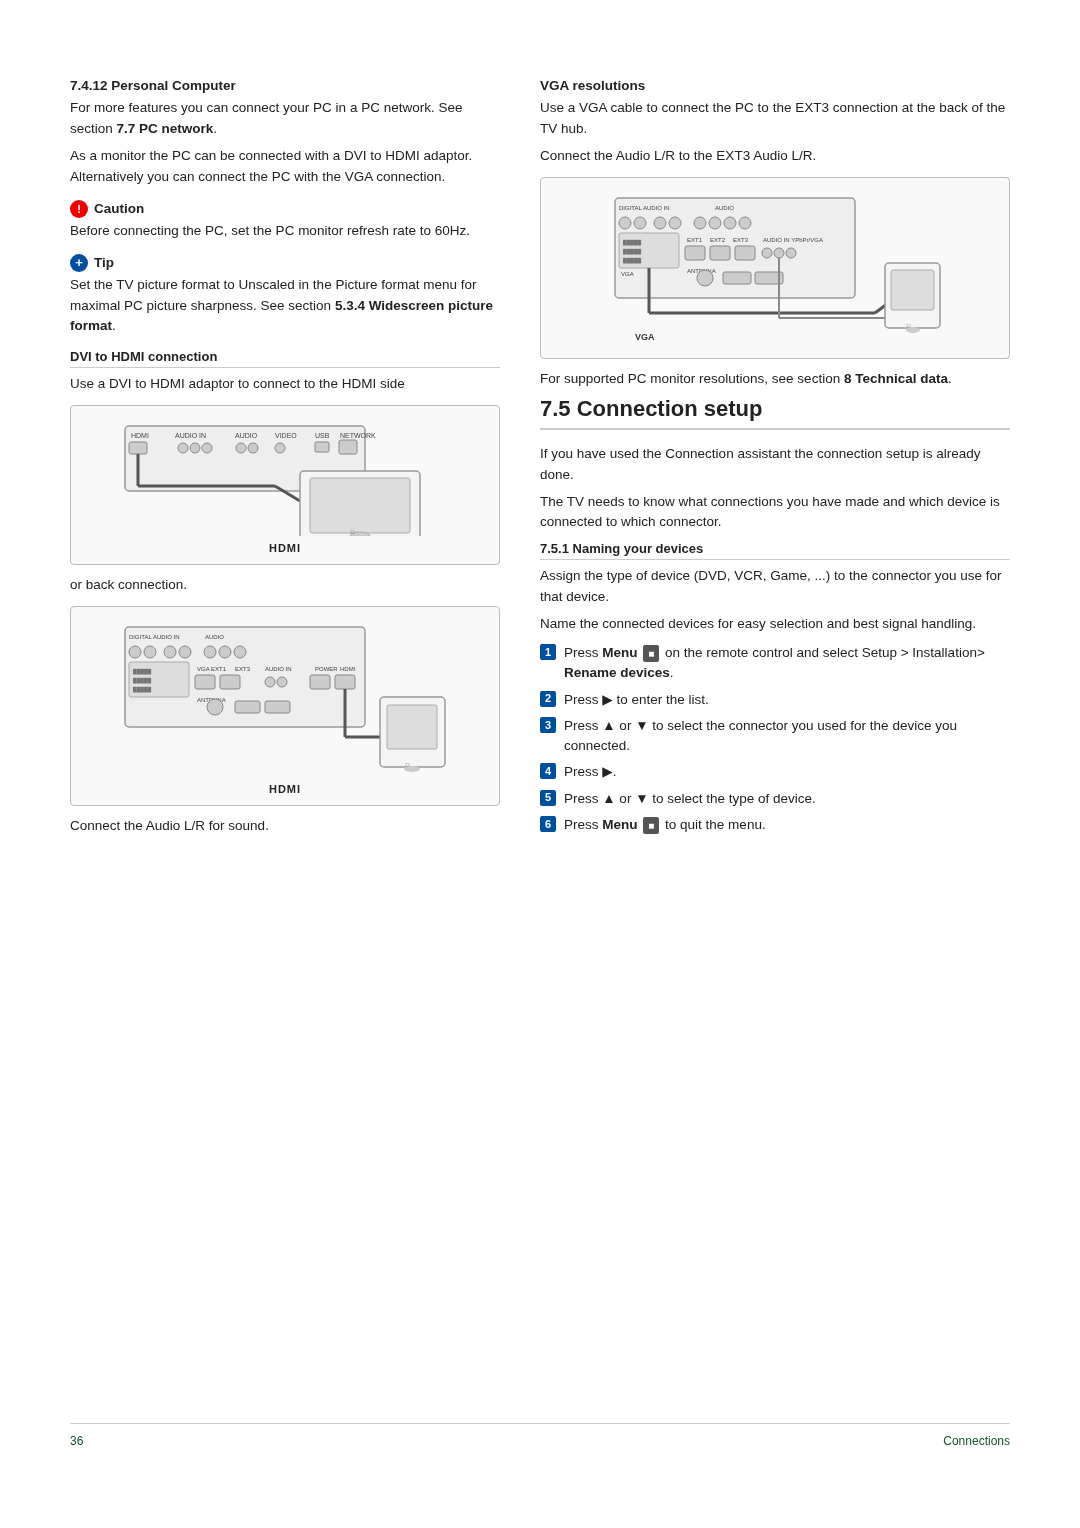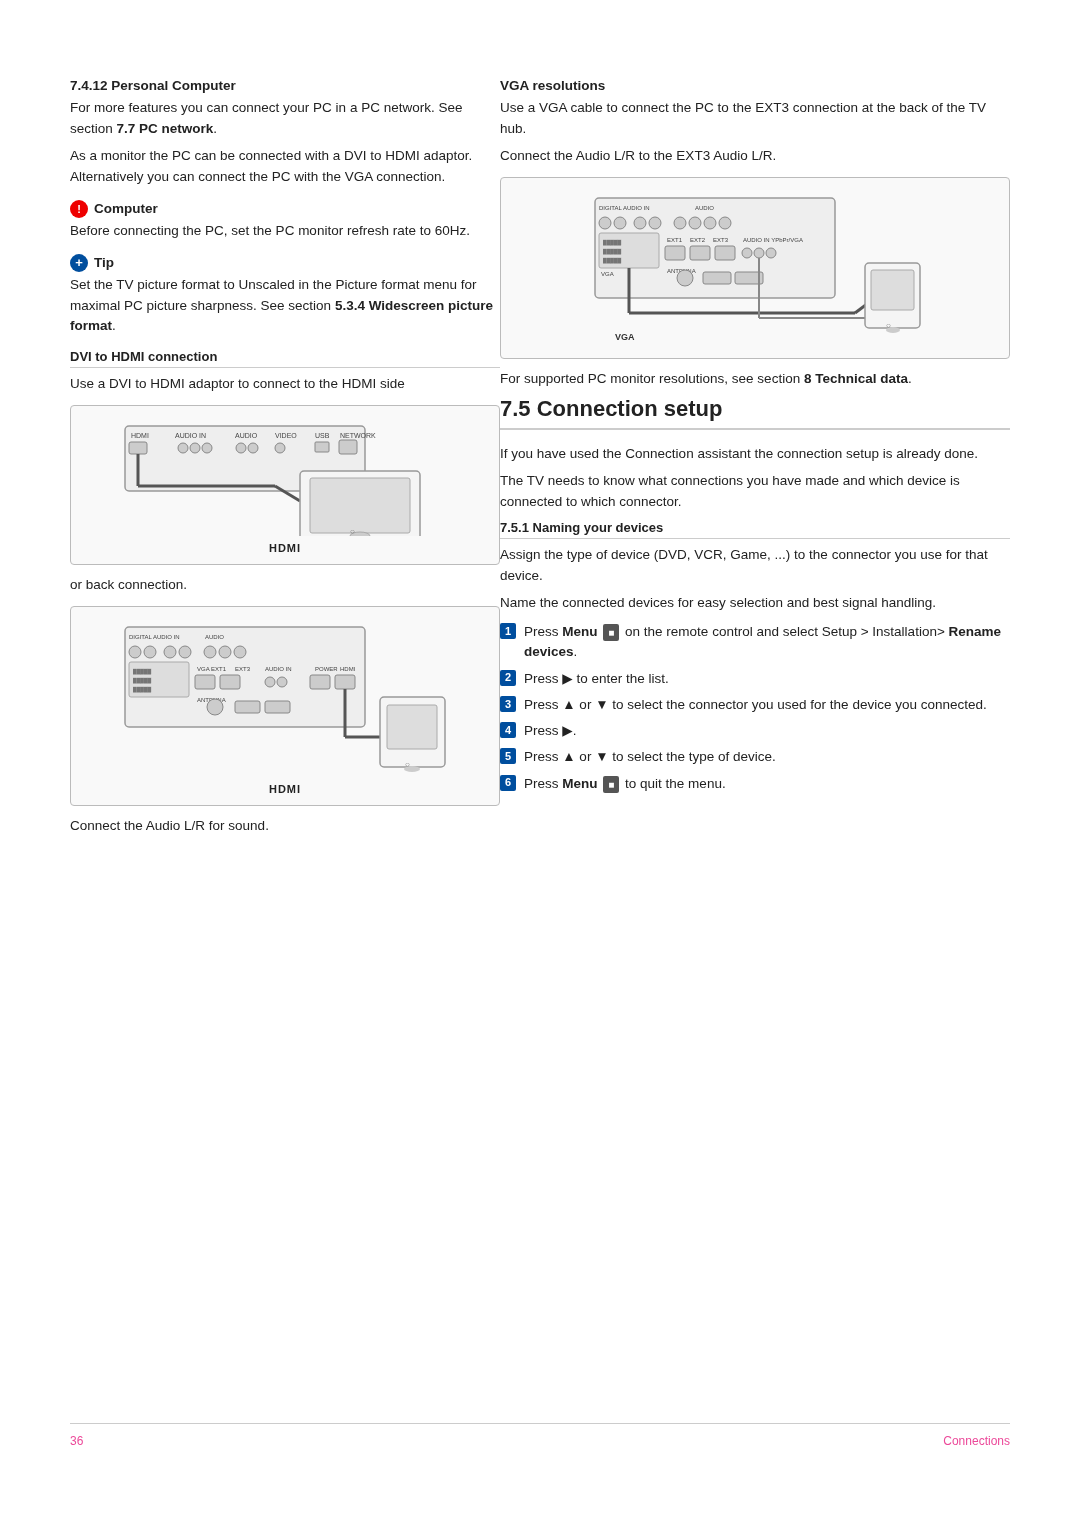--- a/index.html
+++ b/index.html
@@ -14,20 +14,21 @@
     }
     .page {
       width: 1080px;
       min-height: 1528px;
       padding: 60px 70px 80px 70px;
       display: flex;
       flex-direction: column;
     }
     .two-col {
       display: flex;
+      gap: 40px;
       flex: 1;
     }
     .left-col {
       flex: 0 0 430px;
       max-width: 430px;
     }
     .right-col {
       flex: 1;
     }
     h2.section-title {
@@ -147,21 +148,21 @@
     }
     .bold { font-weight: bold; }
     .page-footer {
       display: flex;
       justify-content: space-between;
       align-items: center;
       border-top: 1px solid #ccc;
       padding-top: 10px;
       margin-top: 30px;
       font-size: 12px;
-      color: #ec4899;
+      color: #14532d;
     }
     
     .back-panel-svg {
       width: 100%;
       max-width: 340px;
     }
   </style>
 </head>
 <body>
 
@@ -175,21 +176,21 @@
 
       <p>
         <span>For more features you can connect your PC in a PC network. See section </span><span class="bold">7.7 PC network</span><span>.</span>
       </p>
 
       <p>As a monitor the PC can be connected with a DVI to HDMI adaptor.  Alternatively you can connect the PC with the VGA connection.</p>
 
       <div class="caution-box">
         <div class="caution-title">
           <span class="caution-icon">!</span>
-          <span class="bold">Computer</span>
+          <span class="bold">Caution</span>
         </div>
         <p>Before connecting the PC, set the PC monitor refresh rate to 60Hz.</p>
       </div>
 
       <div class="tip-box">
         <div class="tip-title">
           <span class="tip-icon">+</span>
           <span class="bold">Tip</span>
         </div>
         <p>

